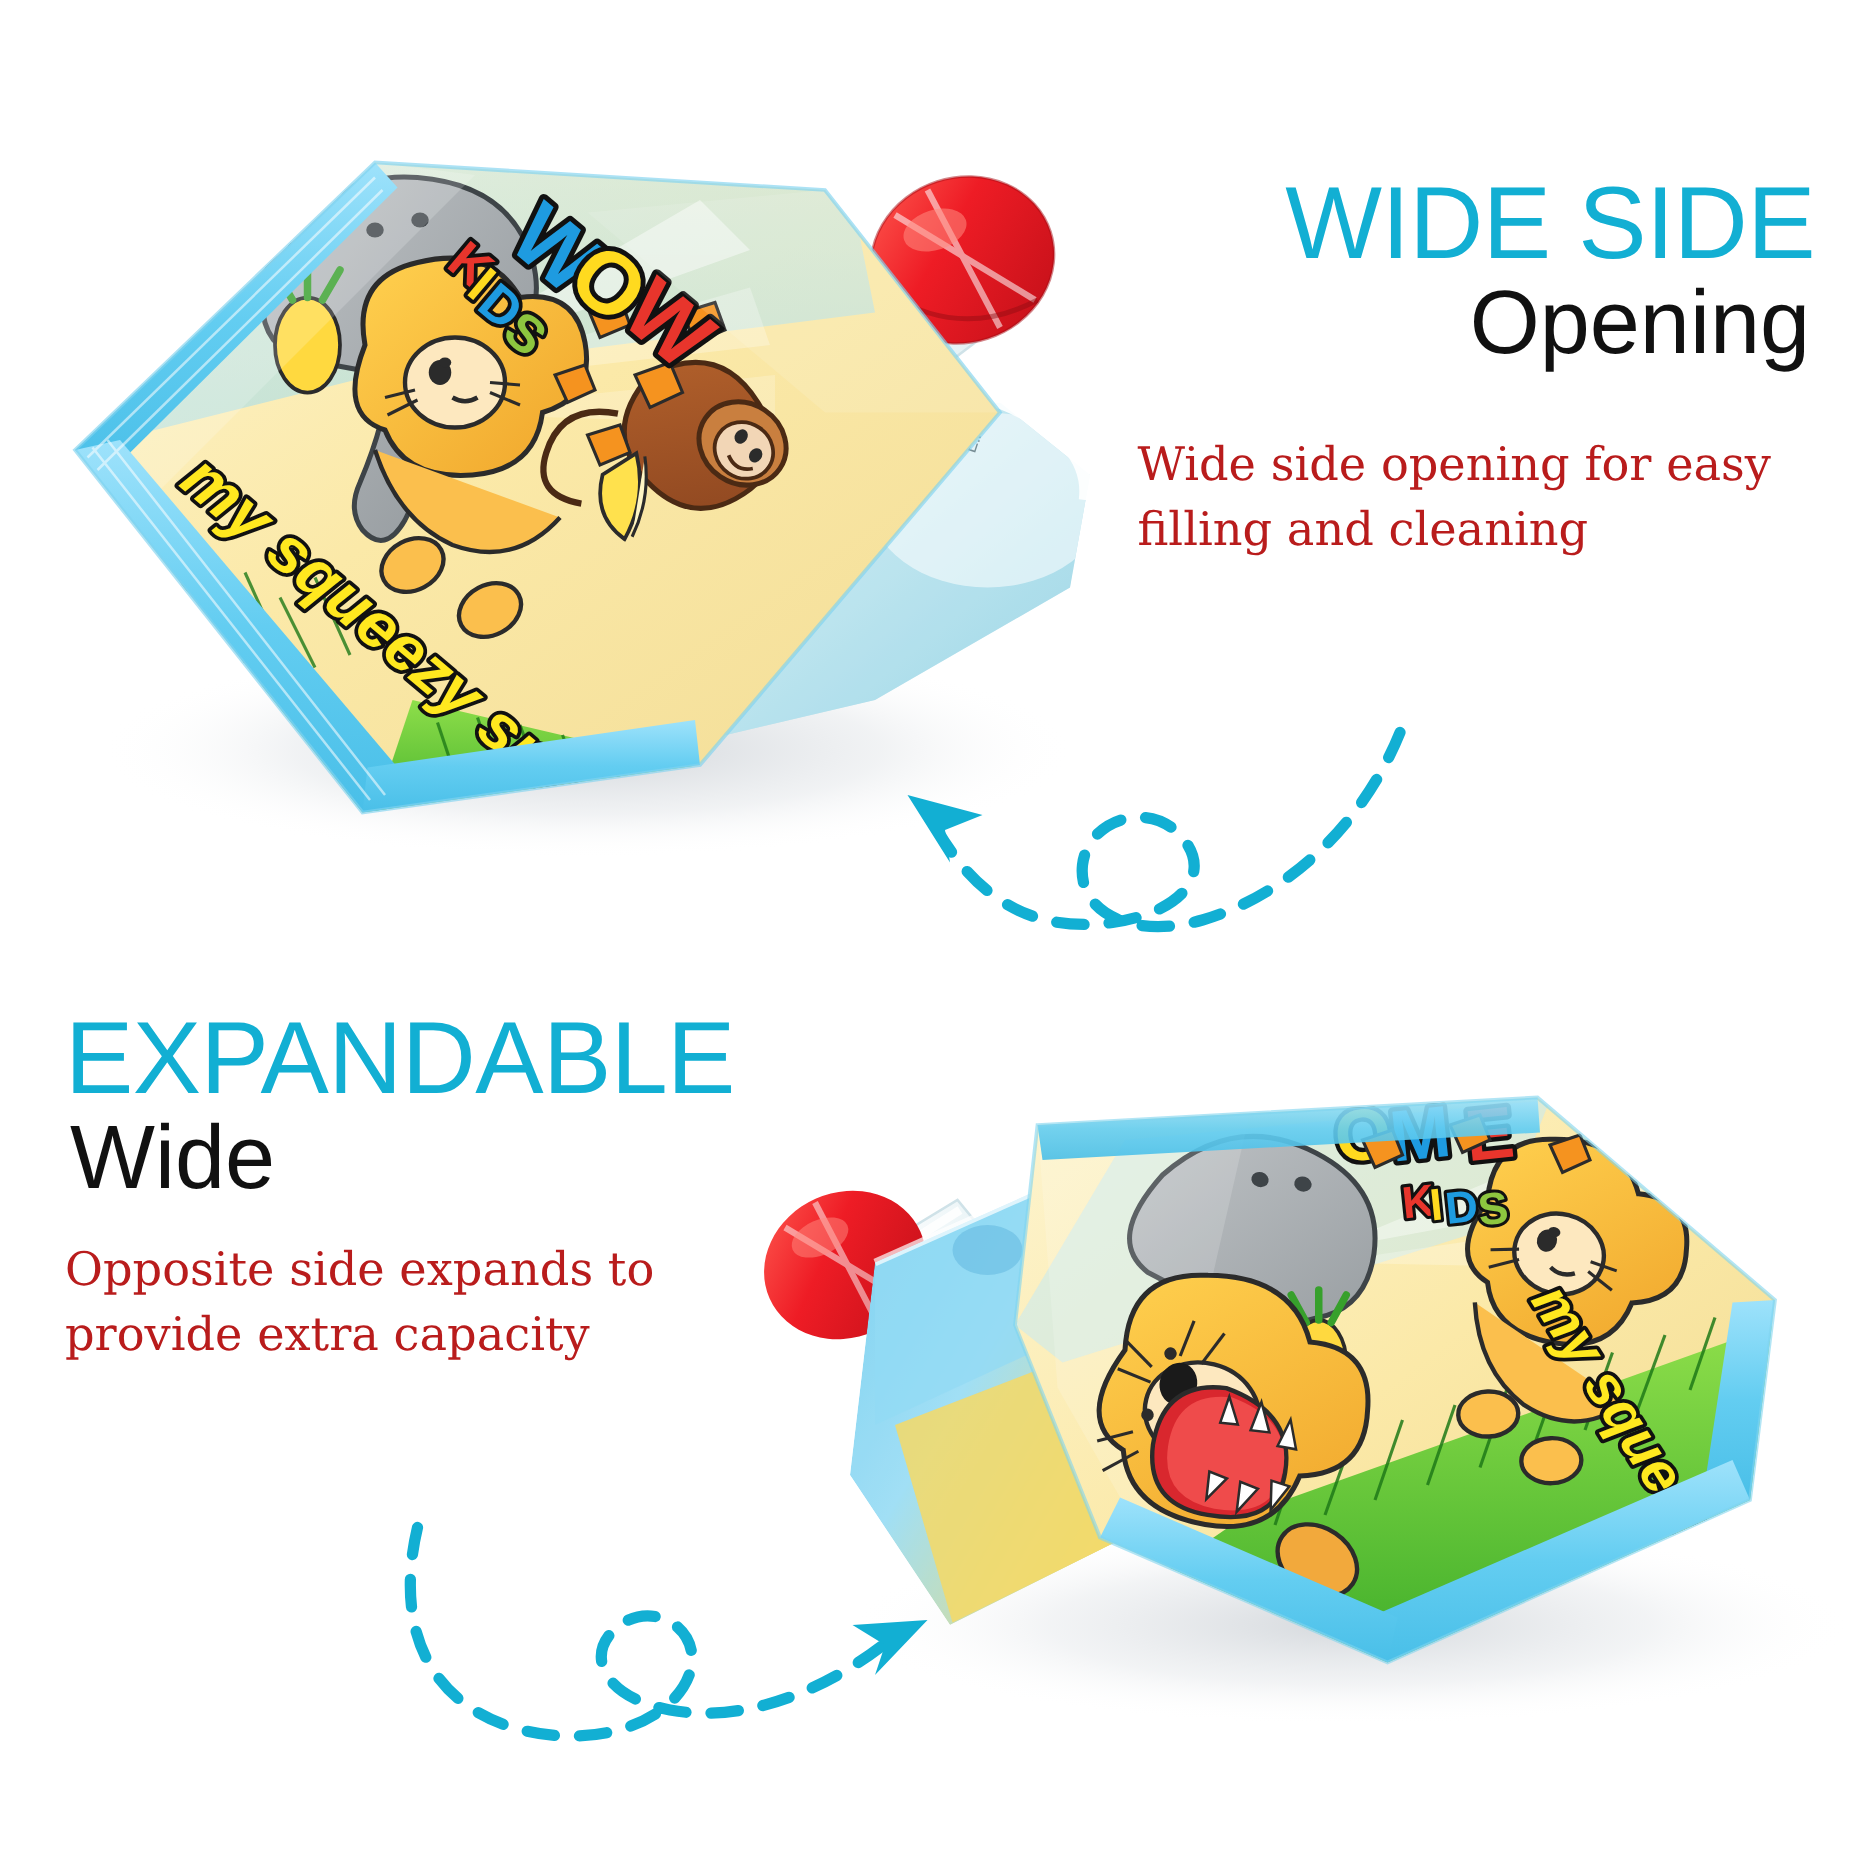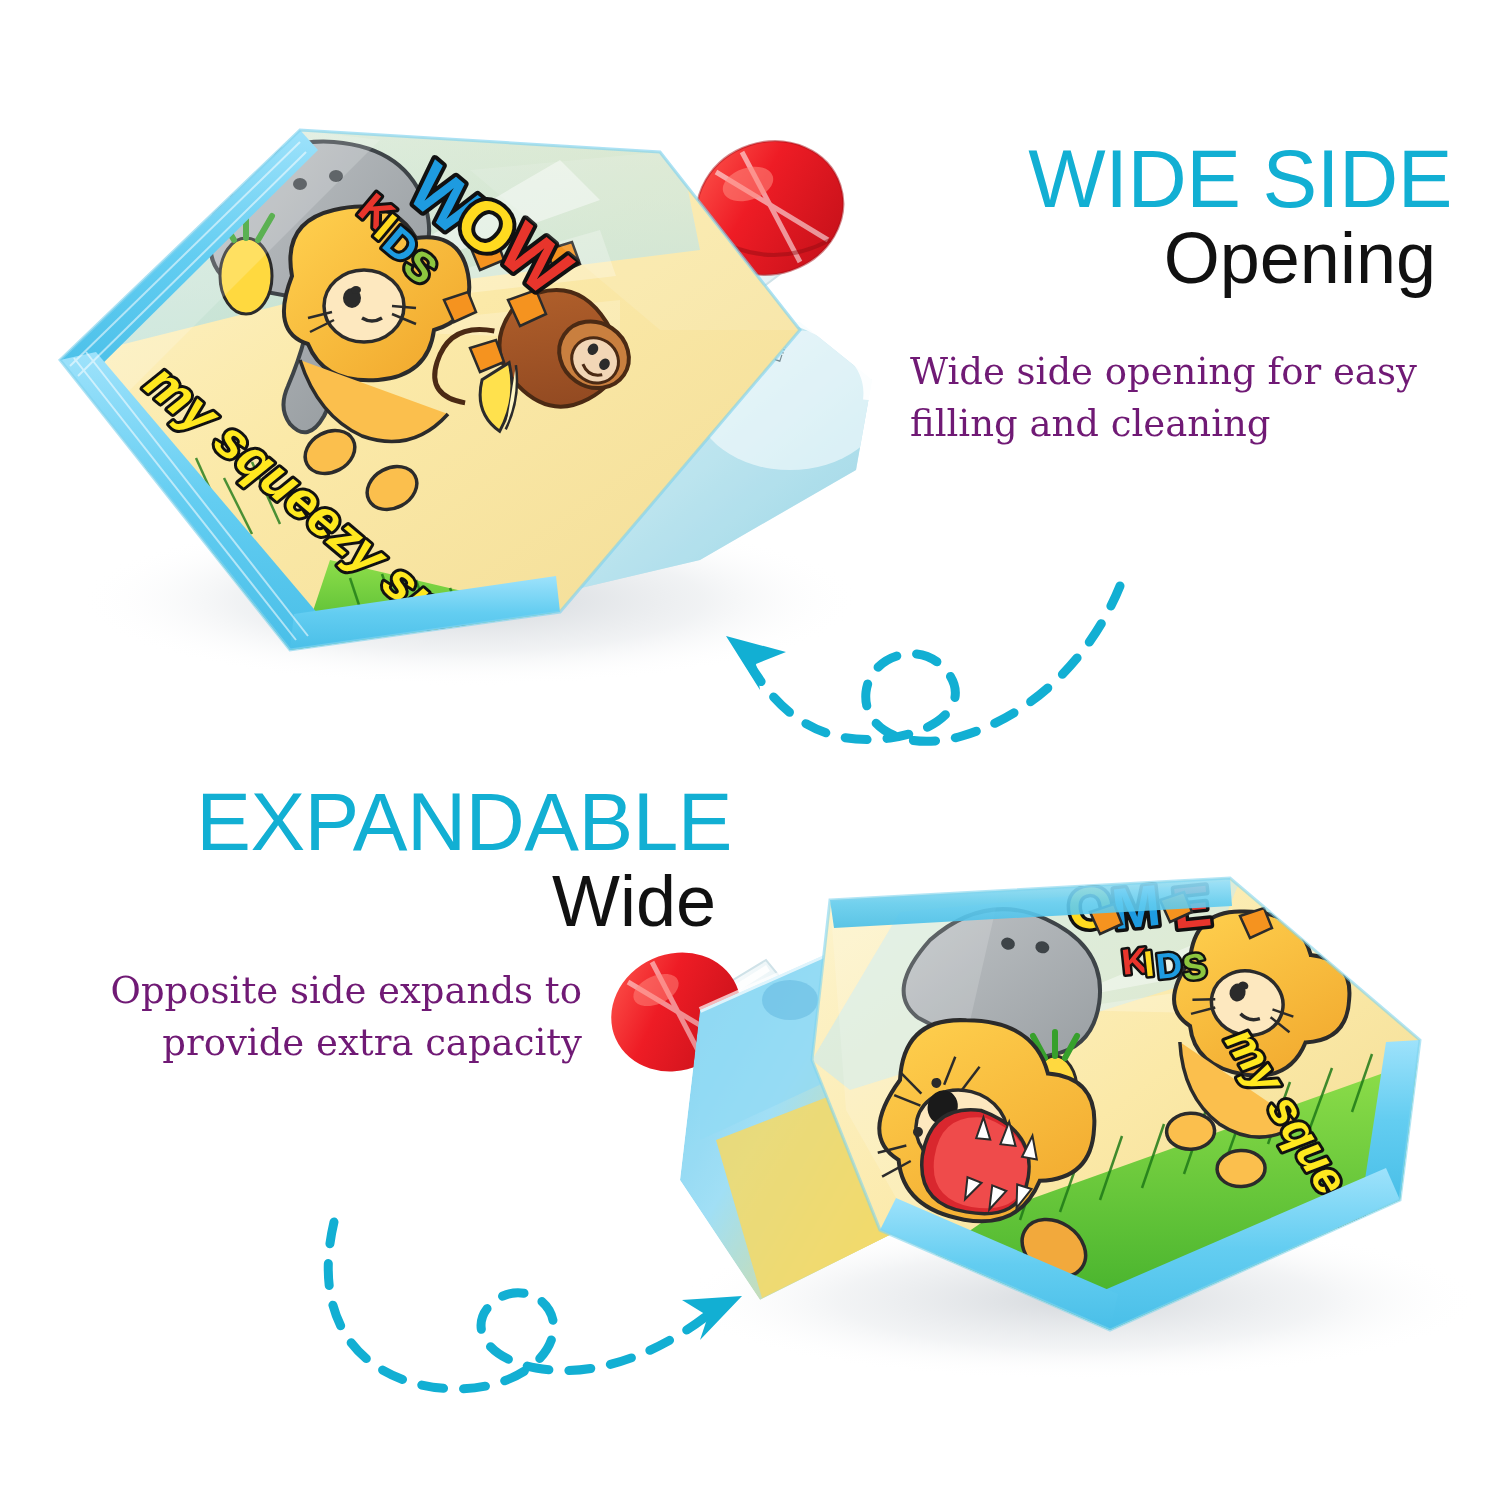--- a/index.html
+++ b/index.html
@@ -21,38 +21,38 @@
     font-weight:400;
     letter-spacing:-0.5px;
     line-height:0.95;
     margin:0;
   }
   .head-sub{
     font-family:"Liberation Sans", sans-serif;
     font-weight:300;
     color:#111111;
     line-height:1.0;
-    margin:16px;
+    margin:4px;
   }
   .body-copy{
     font-family:"DejaVu Serif", serif;
     font-weight:400;
-    color:#701a75;
+    color:#b91c1c;
     line-height:1.42;
     margin:0;
   }
 
   
   #block-wide{ right:48px; top:140px; width:560px; text-align:right; }
   #block-wide .head-big{ font-size:82px; color:#12AFD3; }
   #block-wide .head-sub{ font-size:72px; margin-top:4px; }
   #block-wide .body-copy{ font-size:37px; text-align:left; margin-top:52px; margin-left:18px;}
 
   
-  #block-expand{ left:52px; top:783px; width:680px; text-align:right; }
+  #block-expand{ left:52px; top:808px; width:680px; text-align:left; }
   #block-expand .head-big{ font-size:82px; color:#12AFD3; }
   #block-expand .head-sub{ font-size:72px; margin-top:4px; }
   #block-expand .body-copy{ font-size:37px; margin-top:28px; width:530px;}
 
   
   svg.layer{position:absolute;top:0;left:0;width:1500px;height:1500px;overflow:visible;}
   svg.layer *{shape-rendering:geometricPrecision;}
 </style>
 </head>
 <body>

